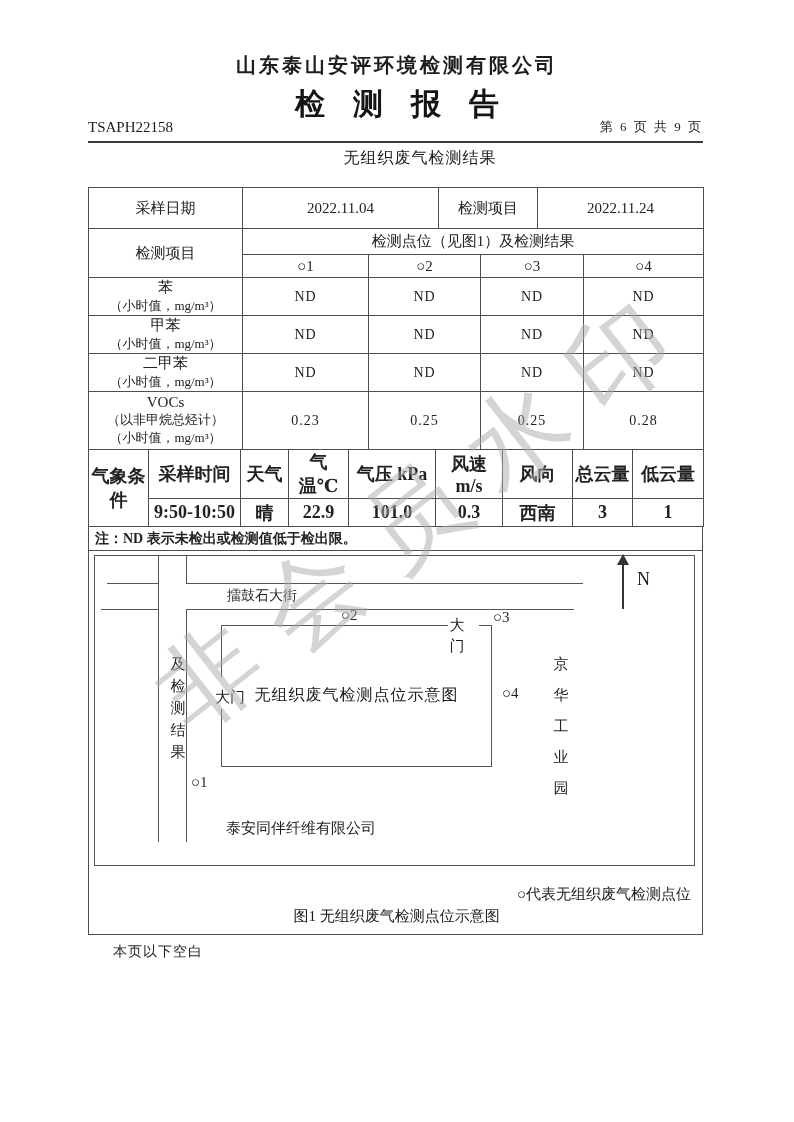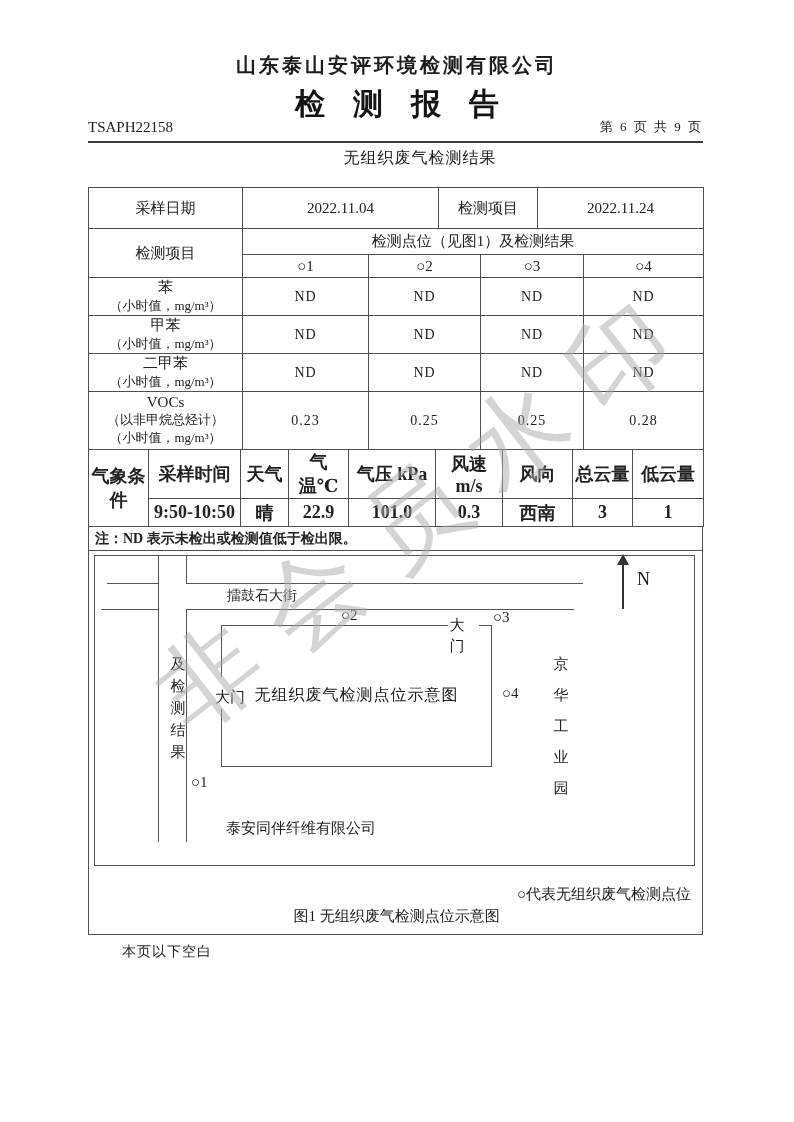--- a/index.html
+++ b/index.html
@@ -43,21 +43,21 @@
                  display:flex; align-items:center; justify-content:center; }
   .factory-name { font-size:16px; color:#1b1b1b; letter-spacing:1px; }
   .n-line { position:absolute; left:533px; top:12px; width:2px; height:46px; background:#333; }
   .n-head { position:absolute; left:528px; top:3px; width:0; height:0;
             border-left:6px solid transparent; border-right:6px solid transparent;
             border-bottom:11px solid #333; }
   .n-label { position:absolute; left:548px; top:18px; font-size:18px; color:#1b1b1b; }
   .legend { position:absolute; left:300px; top:334px; width:302px; text-align:right; font-size:15px; color:#1b1b1b; }
   .fig-caption { position:absolute; left:0; top:356px; width:615px; text-align:center; font-size:15px; color:#1b1b1b; }
   
-  .footer-note { position:absolute; left:122px; top:943px; font-size:14px; color:#1d1d1d; letter-spacing:1px; }
+  .footer-note { position:absolute; left:113px; top:943px; font-size:14px; color:#1d1d1d; letter-spacing:1px; }
   
   .watermark { position:absolute; left:85px; top:458px; width:660px; height:120px;
     display:flex; align-items:center; justify-content:center;
     transform:rotate(-38deg); font-size:100px; letter-spacing:30px; text-indent:30px;
     color:#ababab; opacity:0.5; pointer-events:none; z-index:5; white-space:nowrap;
     font-family:"Liberation Serif","DejaVu Serif",serif; }
 </style>
 </head>
 <body>
 

